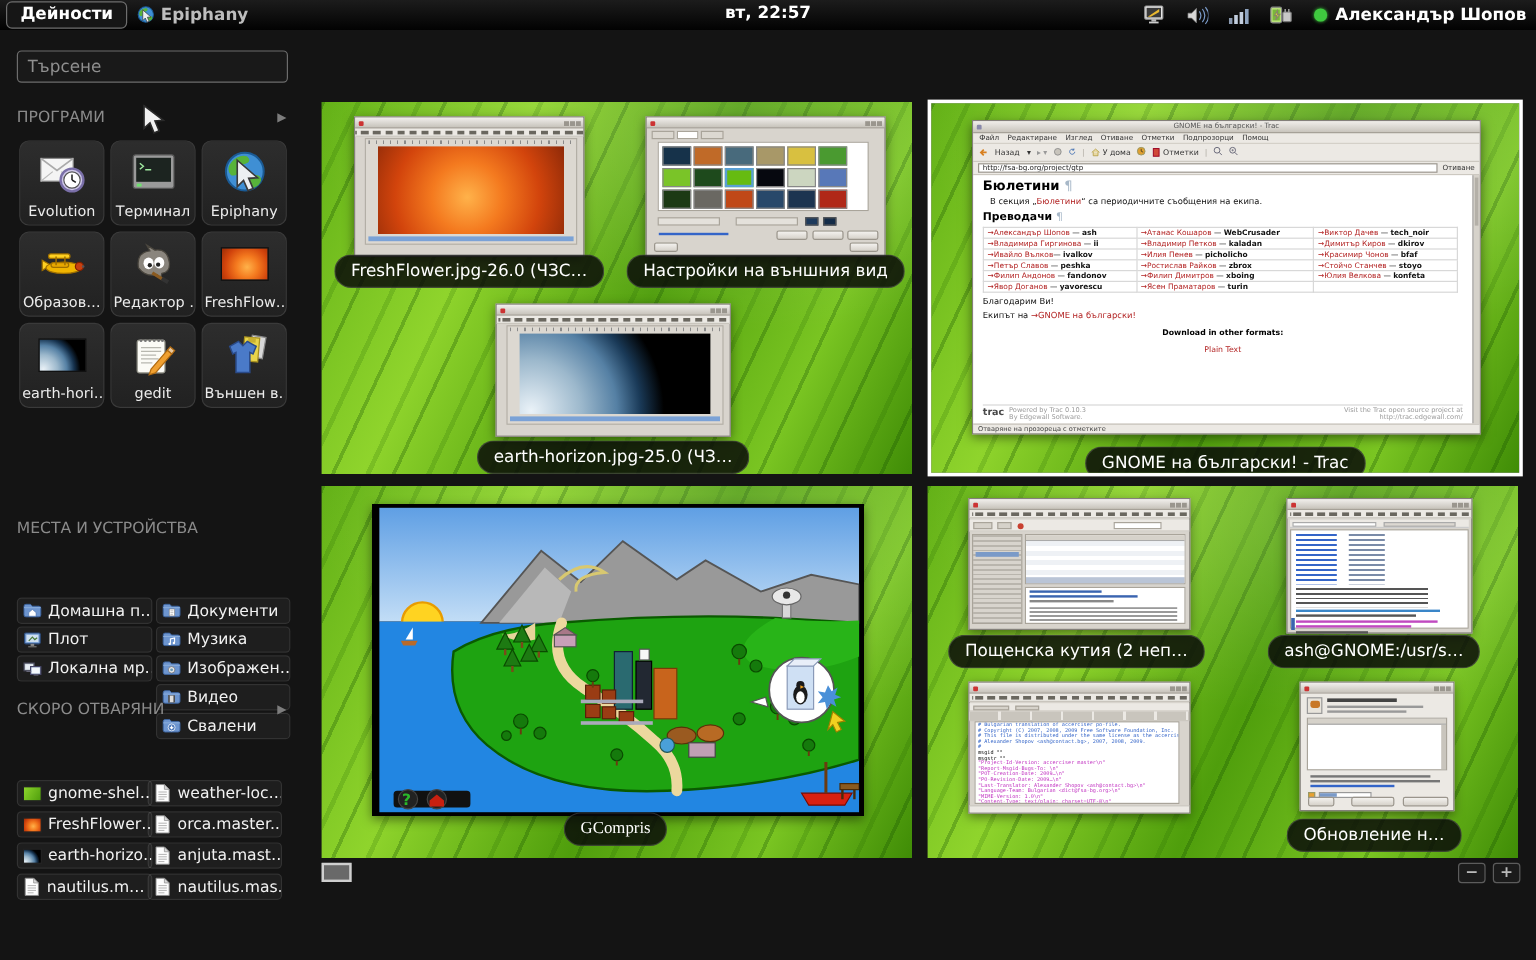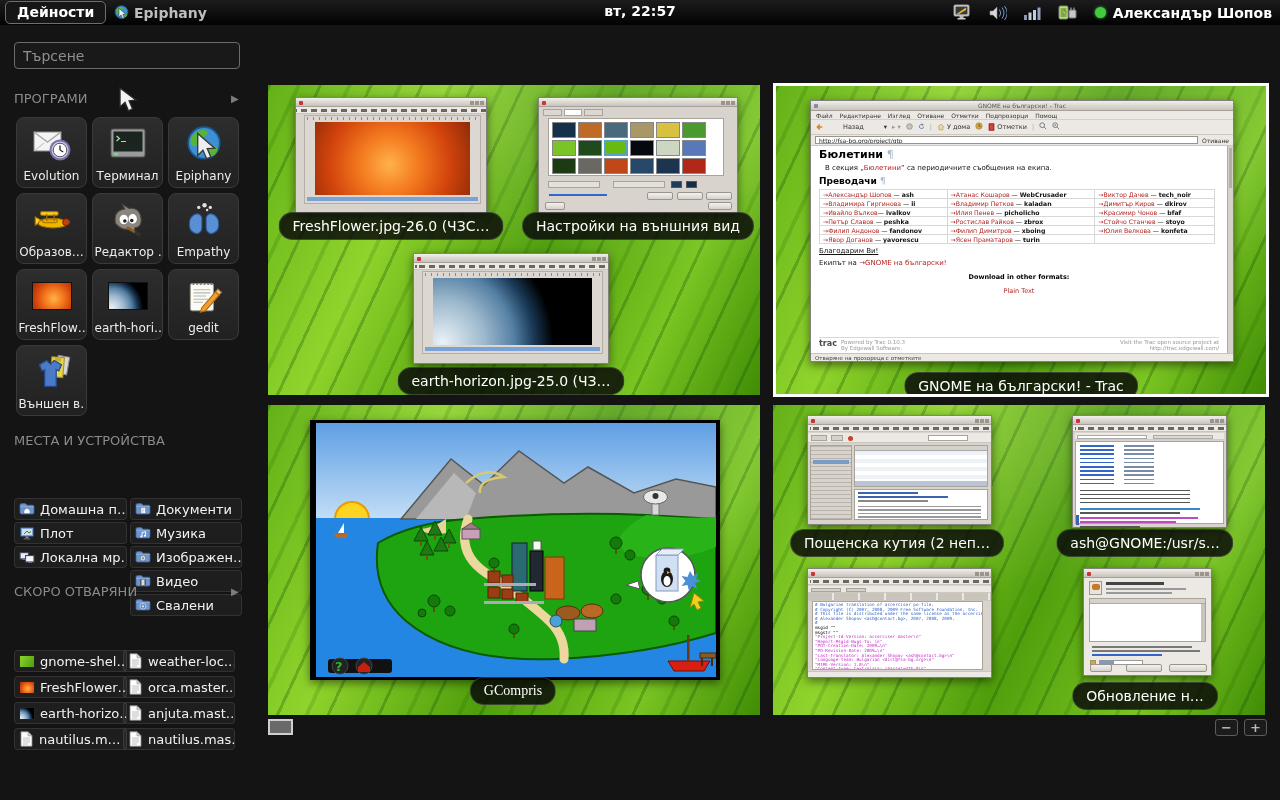--- a/index.html
+++ b/index.html
@@ -280,33 +280,20 @@
               <circle cx="17" cy="21" r="1.7" fill="#222"></circle>
               <circle cx="23.6" cy="20.5" r="1.7" fill="#222"></circle>
               <path d="M19 27 l8 5" stroke="#8a5a20" stroke-width="2.6"></path>
               <path d="M26.5 31.5 l5 3" stroke="#333" stroke-width="3.4"></path>
             </svg>
           </span>
           <span class="app-label">Редактор …</span>
         </div>
         <div class="app-tile">
           <span class="app-ico">
-            <svg width="42" height="42" viewBox="0 0 40 40">
-              <circle cx="15" cy="8" r="1.6" fill="#e0e0e0"></circle>
-              <circle cx="20.5" cy="6" r="2.1" fill="#e0e0e0"></circle>
-              <circle cx="26" cy="8" r="1.6" fill="#e0e0e0"></circle>
-              <circle cx="23" cy="10.5" r="1.2" fill="#e0e0e0"></circle>
-              <path d="M13 14 q-7 2-7 10 q0 8 7.5 9 q4.5-1 4.5-6 v-9 q-1-4-5-4z" fill="#5a8fd4" stroke="#2a5a9a"></path>
-              <path d="M27 14 q7 2 7 10 q0 8-7.5 9 q-4.5-1-4.5-6 v-9 q1-4 5-4z" fill="#5a8fd4" stroke="#2a5a9a"></path>
-            </svg>
-          </span>
-          <span class="app-label">Empathy</span>
-        </div>
-        <div class="app-tile">
-          <span class="app-ico">
             <span class="thumb40 flower-bg"></span>
           </span>
           <span class="app-label">FreshFlow…</span>
         </div>
         <div class="app-tile">
           <span class="app-ico">
             <span class="thumb40 earth-bg"></span>
           </span>
           <span class="app-label">earth-hori…</span>
         </div>
@@ -623,21 +610,21 @@
       <div class="eb-menus" id="eb-menubar">
           <span>Файл</span>
           <span>Редактиране</span>
           <span>Изглед</span>
           <span>Отиване</span>
           <span>Отметки</span>
           <span>Подпрозорци</span>
           <span>Помощ</span>
         </div>
       <div class="eb-tools">
-        <span style="display:flex; align-items:flex-end; gap:20px;">
+        <span style="display:flex; align-items:flex-end; gap:6px;">
           <svg width="8" height="8" viewBox="0 0 10 10">
               <path d="M9 5 H3 M6 2 L3 5 l3 3" stroke="#d88020" stroke-width="1.8" fill="none"></path>
             </svg>
           <span>Назад</span> ▾
         </span>
         <span style="color:#999;">▸ ▾</span>
         <span>
           <svg width="7" height="7" viewBox="0 0 10 10">
               <circle cx="5" cy="5" r="4" fill="#c8c4bc" stroke="#888"></circle>
             </svg>
@@ -719,21 +706,21 @@
                 <td><span class="tr-name">→Филип Димитров </span><span>— </span><span class="tr-nick">xboing</span></td>
                 <td><span class="tr-name">→Юлия Велкова </span><span>— </span><span class="tr-nick">konfeta</span></td>
               </tr>
               <tr>
                 <td><span class="tr-name">→Явор Доганов </span><span>— </span><span class="tr-nick">yavorescu</span></td>
                 <td><span class="tr-name">→Ясен Праматаров </span><span>— </span><span class="tr-nick">turin</span></td>
                 <td></td>
               </tr>
             </tbody>
         </table>
-        <div class="eb-p" style="margin-left:0;text-decoration:underline;">Благодарим Ви!</div>
+        <div class="eb-p" style="margin-left:0;">Благодарим Ви!</div>
         <div class="eb-p" style="margin-left:0;"><span>Екипът на </span><span class="red-link">→GNOME на български!</span></div>
         <div class="eb-center" style="font-weight:bold;">Download in other formats:</div>
         <div class="eb-center red-link">Plain Text</div>
         <div class="eb-footer">
           <span style="display:flex; align-items:flex-start;">
             <span class="trac-logo">trac</span>
             <span><span>Powered by Trac 0.10.3</span><br>
                   <span>By Edgewall Software.</span></span>
           </span>
           <span style="text-align:right;">

